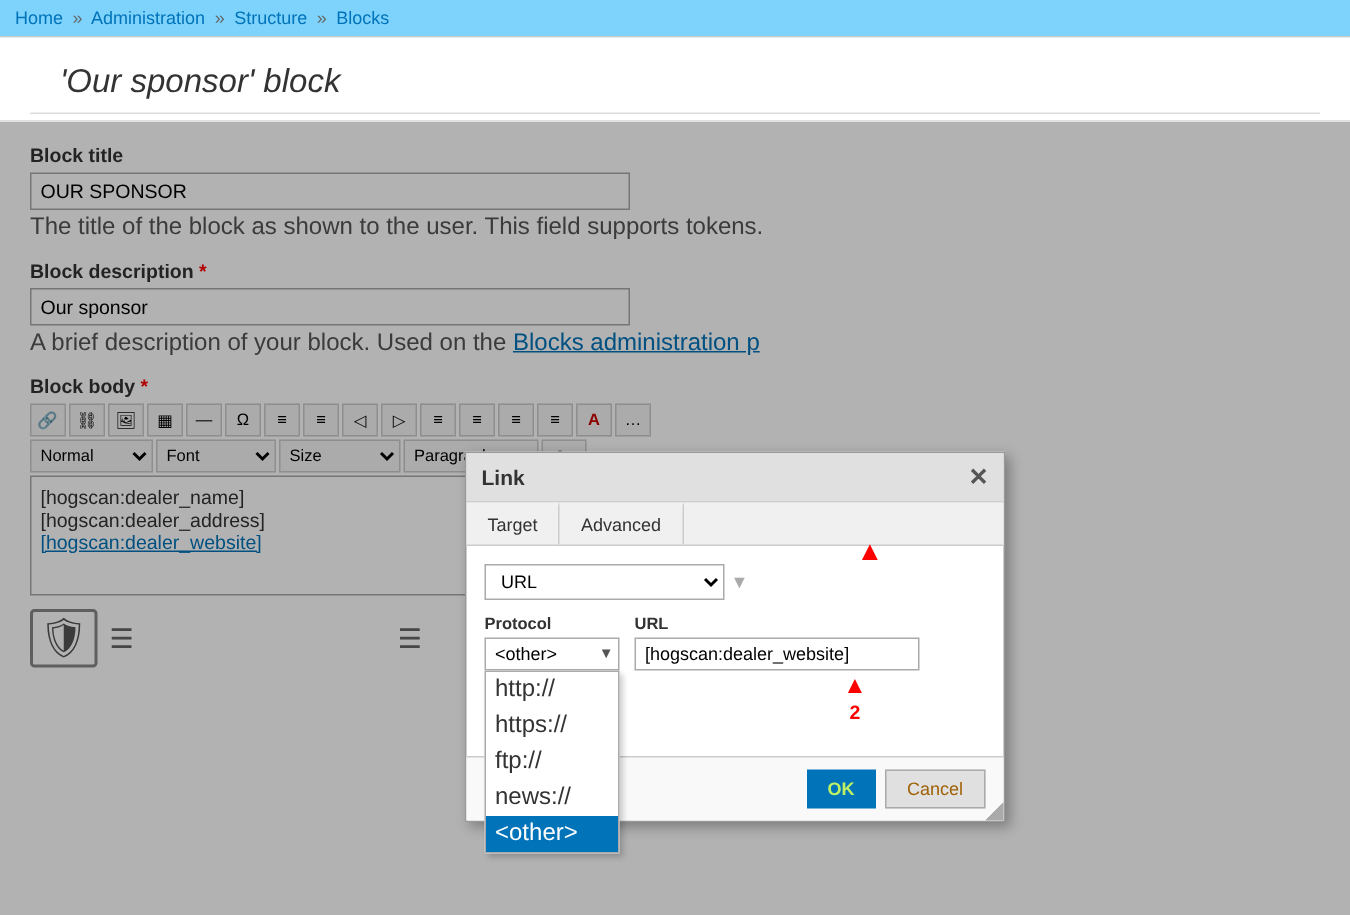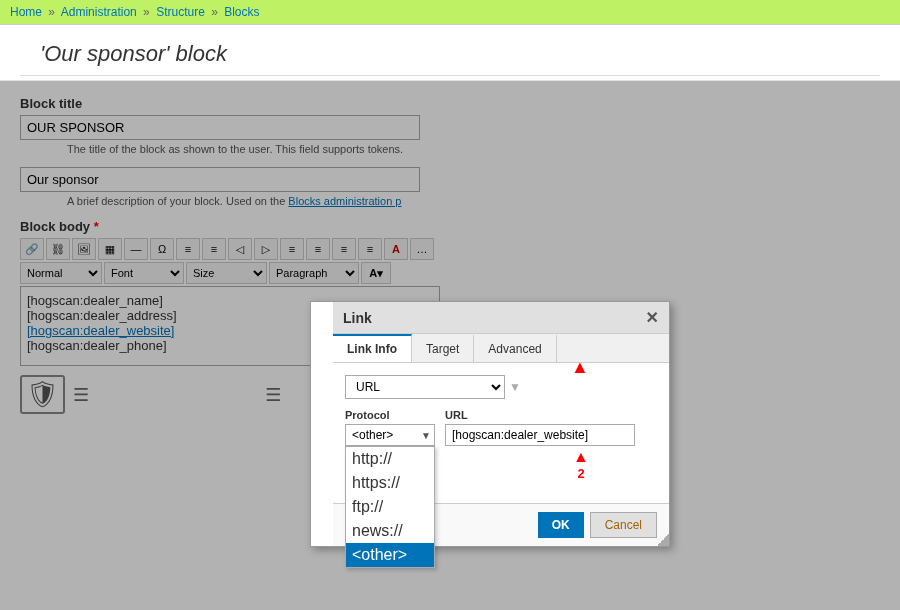--- a/index.html
+++ b/index.html
@@ -1,51 +1,51 @@
 <!DOCTYPE html>
 <html><head>
   <meta charset="utf-8">
   <style>
     * { box-sizing: border-box; margin: 0; padding: 0; }
     body { font-family: Arial, sans-serif; font-size: 13px; background: #f0f0f0; color: #333; width: 900px; height: 610px; overflow: hidden; }
 
     
-    .breadcrumb-bar { background: #bef264; padding: 5px 10px; border-bottom: 1px solid #ccc; font-size: 12px; }
+    .breadcrumb-bar { background: #7dd3fc; padding: 5px 10px; border-bottom: 1px solid #ccc; font-size: 12px; }
     .breadcrumb-bar a { color: #0073b9; text-decoration: none; }
     .breadcrumb-bar span { color: #666; margin: 0 3px; }
 
     
     .page-title { padding: 10px 20px 8px; background: #fff; border-bottom: 1px solid #ddd; font-size: 20px; font-weight: normal; color: #333; font-style: italic; }
 
     
     .main-content { background: #fff; padding: 15px 20px; height: calc(610px - 60px); overflow: hidden; position: relative; }
 
     
     .collapsible-section { border: 1px solid #ccc; margin-bottom: 15px; }
     .collapsible-header { background: #e8e8e8; padding: 6px 10px; cursor: pointer; display: flex; align-items: center; gap: 6px; font-size: 12px; font-weight: bold; color: #0073b9; }
 
     
     .form-group { margin-bottom: 12px; }
     .form-label { display: block; margin-bottom: 4px; font-weight: bold; font-size: 13px; }
     .form-label .required { color: red; }
     .form-input { width: 400px; padding: 4px 6px; border: 1px solid #aaa; font-size: 13px; }
-    .form-help { font-size: 11px; color: #555; margin-top: 3px; margin-left: 47px; }
+    .form-help { font-size: 16px; color: #555; margin-top: 3px; }
     .form-help a { color: #0073b9; }
 
     
     .editor-toolbar-row1 { display: flex; gap: 2px; margin-bottom: 2px; flex-wrap: wrap; }
     .editor-toolbar-row2 { display: flex; gap: 2px; margin-bottom: 2px; align-items: center; }
     .toolbar-btn { width: 24px; height: 22px; border: 1px solid #ccc; background: #f5f5f5; cursor: pointer; display: inline-flex; align-items: center; justify-content: center; font-size: 11px; padding: 0; }
     .toolbar-select { height: 22px; border: 1px solid #ccc; background: #f5f5f5; font-size: 11px; padding: 0 2px; cursor: pointer; }
     .editor-area { border: 1px solid #aaa; min-height: 80px; padding: 6px; background: #fff; font-size: 13px; color: #333; width: 420px; }
     .editor-area .token-link { color: #0073b9; text-decoration: underline; cursor: pointer; }
 
     
     .modal-overlay { position: absolute; top: 0; left: 0; width: 100%; height: 100%; background: rgba(0,0,0,0.3); z-index: 100; display: flex; align-items: flex-start; justify-content: center; padding-top: 20px; }
-    .modal { background: #fff; border: 1px solid #999; width: 360px; box-shadow: 3px 3px 8px rgba(0,0,0,0.3); position: relative; margin-top: 200px; margin-left: 80px; padding-left: 22px; }
+    .modal { background: #fff; border: 1px solid #999; width: 360px; box-shadow: 3px 3px 8px rgba(0,0,0,0.3); position: relative; margin-top: 200px; margin-left: 80px; }
     .modal-header { background: #e0e0e0; padding: 6px 10px; display: flex; justify-content: space-between; align-items: center; border-bottom: 1px solid #ccc; }
     .modal-title { font-weight: bold; font-size: 14px; }
     .modal-close { cursor: pointer; font-size: 16px; color: #555; background: none; border: none; font-weight: bold; }
     
     
     .modal-tabs { display: flex; background: #f0f0f0; border-bottom: 1px solid #ccc; }
     .modal-tab { padding: 6px 14px; cursor: pointer; font-size: 12px; border-right: 1px solid #ccc; border-top: 2px solid transparent; }
     .modal-tab.active { background: #fff; border-top: 2px solid #0073b9; font-weight: bold; }
 
     .modal-body { padding: 12px; }
@@ -58,21 +58,21 @@
     .protocol-select { padding: 3px 6px; border: 1px solid #aaa; font-size: 12px; background: #fff; width: 90px; appearance: none; }
     .protocol-arrow { position: absolute; right: 4px; top: 50%; transform: translateY(-50%); pointer-events: none; font-size: 10px; color: #555; }
 
     
     .dropdown-list { position: absolute; top: 100%; left: 0; background: #fff; border: 1px solid #aaa; width: 90px; z-index: 200; box-shadow: 2px 2px 4px rgba(0,0,0,0.2); }
     .dropdown-item { padding: 3px 6px; font-size: 16px; cursor: pointer; }
     .dropdown-item.selected { background: #0073b9; color: #fff; }
 
     
     .modal-footer { padding: 8px 12px; border-top: 1px solid #ccc; display: flex; justify-content: flex-end; gap: 6px; background: #f9f9f9; }
-    .btn-ok { background: #0073b9; color: #ffffff; border: none; padding: 5px 14px; cursor: pointer; font-size: 12px; font-weight: bold; }
+    .btn-ok { background: #0073b9; color: #bef264; border: none; padding: 5px 14px; cursor: pointer; font-size: 12px; font-weight: bold; }
     .btn-cancel { background: #e0e0e0; color: #a16207; border: 1px solid #aaa; padding: 5px 14px; cursor: pointer; font-size: 12px; }
 
     .modal-resize { position: absolute; bottom: 0; right: 0; width: 12px; height: 12px; cursor: se-resize; background: linear-gradient(135deg, transparent 50%, #aaa 50%); }
 
     
     .bottom-icons { display: flex; align-items: center; padding: 5px 0; gap: 8px; margin-top: 4px; }
     .bottom-icon { font-size: 18px; color: #666; }
 
     .editor-body-label { font-weight: bold; font-size: 13px; margin-bottom: 4px; }
     .required-star { color: red; }
@@ -99,20 +99,23 @@
 <div class="main-content">
 
 
   <div class="form-group">
     <label class="form-label">Block title</label>
     <input type="text" class="form-input" value="OUR SPONSOR" style="">
     <div class="form-help">The title of the block as shown to the user. This field supports tokens.</div>
   </div>
 
   <div class="form-group">
+    <label class="form-label">
+      <span>Block description</span> <span class="required">*</span>
+    </label>
     <input type="text" class="form-input" value="Our sponsor" style="">
     <div class="form-help">
       <span>A brief description of your block. Used on the</span> <a href="#">Blocks administration p</a>
     </div>
   </div>
 
   <div class="form-group">
     <div class="editor-body-label">
       <span>Block body</span> <span class="required-star">*</span>
     </div>
@@ -149,41 +152,39 @@
       <select class="toolbar-select" style="width:90px;">
         <option>Paragraph</option>
       </select>
       <button class="toolbar-btn" style="width:30px; font-weight:bold;">A▾</button>
     </div>
 
     <div class="editor-area" contenteditable="true" style="">
       <div>[hogscan:dealer_name]</div>
       <div>[hogscan:dealer_address]</div>
       <div><a class="token-link">[hogscan:dealer_website]</a></div>
-      <div>[hogscan:dealer_phone]</div>
     </div>
 
     <div class="bottom-icons">
       <span class="bottom-icon" style="font-size:26px; border:2px solid #888; border-radius:3px; padding:2px 4px; color:#555;">🛡</span>
       <span class="bottom-icon">☰</span>
       <span style="margin-left:160px;"></span>
       <span class="bottom-icon">☰</span>
     </div>
   </div>
 
   <div class="modal-overlay">
     <div class="modal">
 
       <div class="modal-header">
         <span class="modal-title">Link</span>
         <button class="modal-close">✕</button>
       </div>
 
       <div class="modal-tabs">
-        <div class="modal-tab active">Link Info</div>
         <div class="modal-tab">Target</div>
         <div class="modal-tab">Advanced
           
           <div style="position:absolute; left:260px; top:55px; color:red; font-size:18px;">▲</div>
         </div>
       </div>
 
       <div class="modal-body">
 
         <div style="margin-bottom:10px;">

